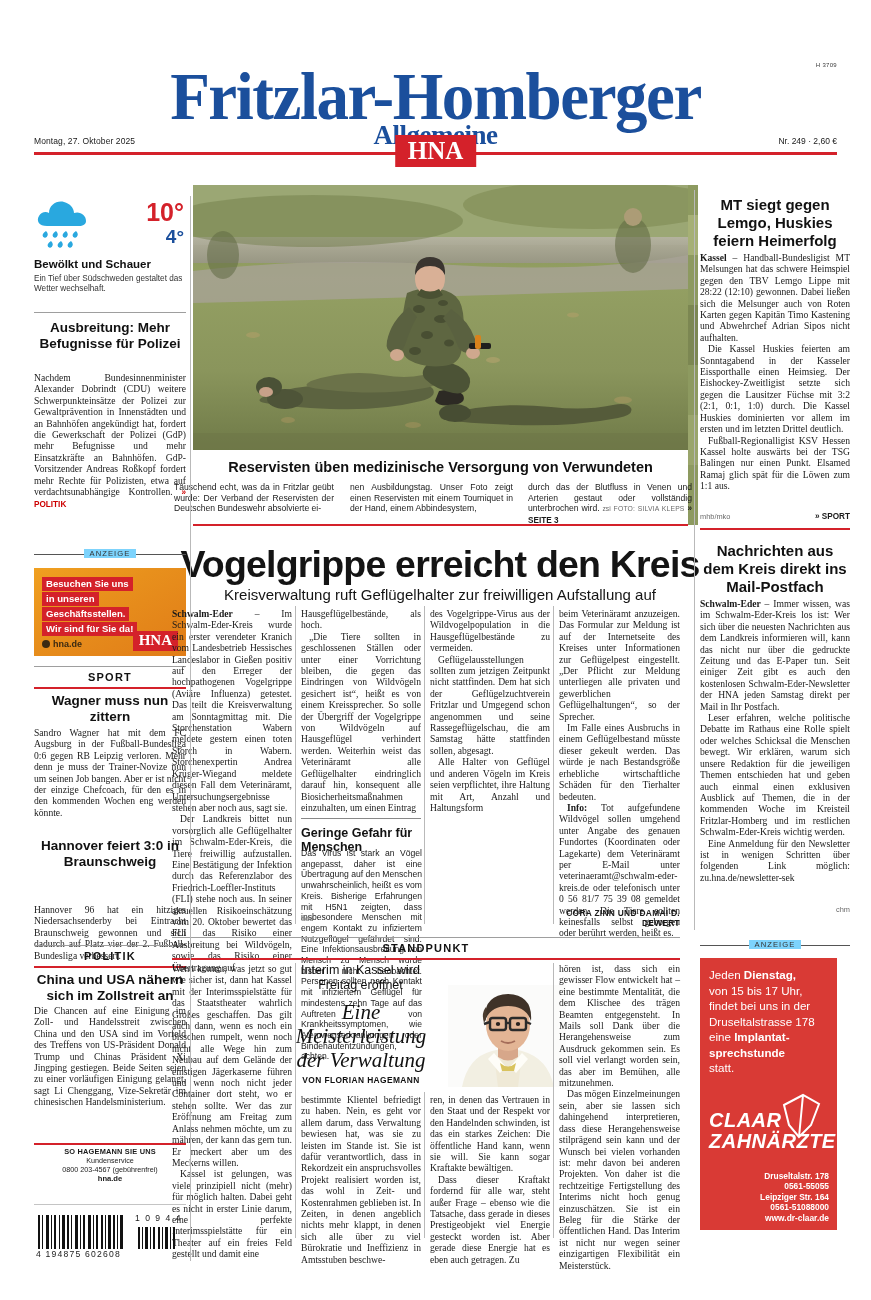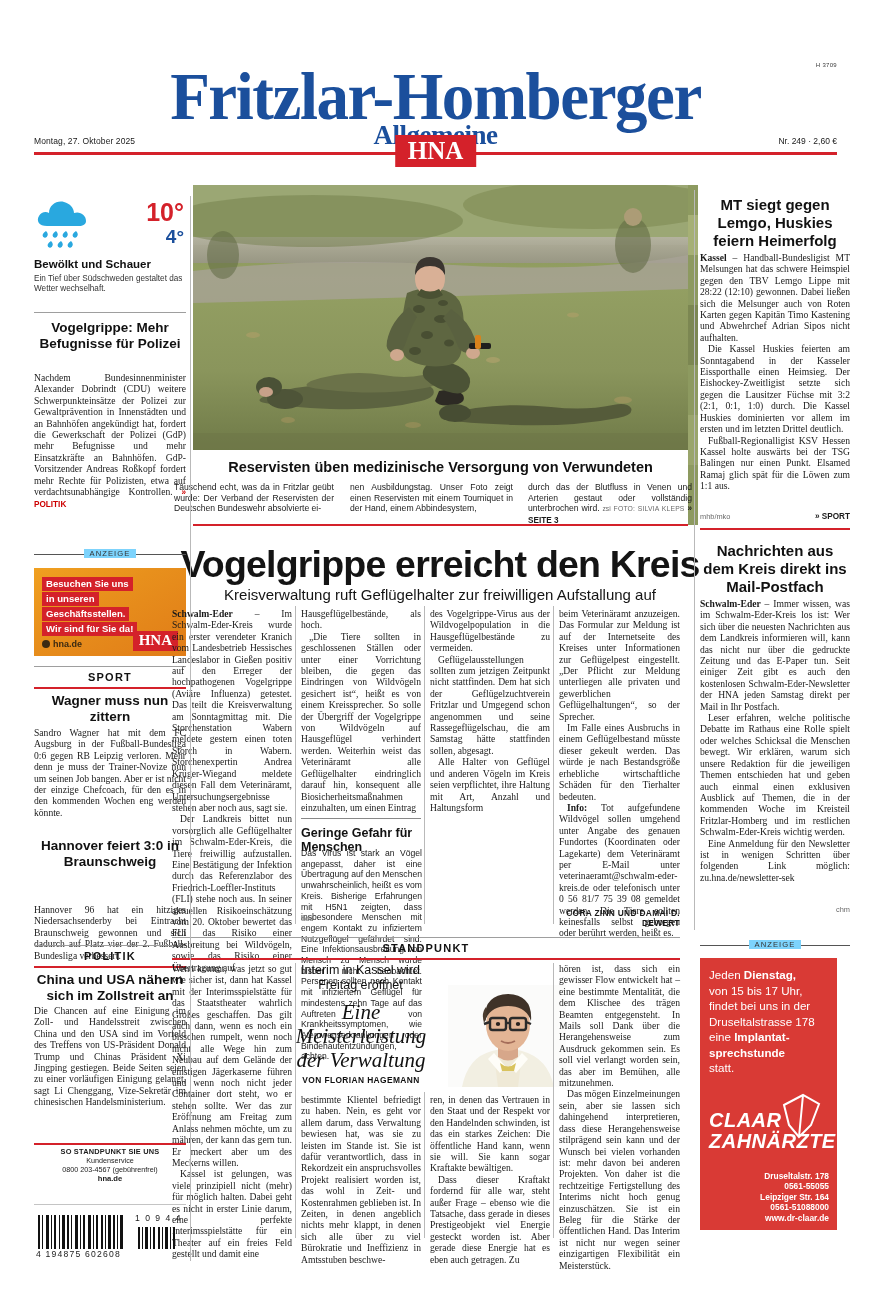--- a/index.html
+++ b/index.html
@@ -299,21 +299,21 @@
   <div style="position:absolute;left:528px;top:482px;width:164px;" class="body-sans">
     <span>durch das der Blutfluss in Venen und Arterien gestaut oder vollständig unterbrochen wird.</span>
     <span class="sig" style="font-size:6.8px;">zsi</span>
     <span class="sig" style="font-size:6.8px;letter-spacing:0.2px;">FOTO: SILVIA KLEPS</span>
     <span class="ref">» SEITE 3</span>
   </div>
 
   <div class="hr-red" style="left:193px;top:524px;width:495px;"></div>
 
   <div class="hr-gray" style="left:34px;top:312px;width:152px;"></div>
-  <div style="position:absolute;left:34px;top:320px;width:152px;" class="kicker-hd">Vogelgrippe: Mehr Befugnisse für Polizei</div>
+  <div style="position:absolute;left:34px;top:320px;width:152px;" class="kicker-hd">Ausbreitung: Mehr Befugnisse für Polizei</div>
   <div style="position:absolute;left:34px;top:372px;width:152px;" class="body-serif">
     <span>Nachdem Bundesinnenminister Alexander Dobrindt (CDU) weitere Schwerpunkteinsätze der Polizei zur Gewaltprävention in Innenstädten und an Bahnhöfen angekündigt hat, fordert die Gewerkschaft der Polizei (GdP) mehr Befugnisse und mehr Einsatzkräfte an Bahnhöfen. GdP-Vorsitzender Andreas Roßkopf fordert mehr Rechte für Polizisten, etwa auf verdachtsunabhängige Kontrollen.</span>
     <span class="ref" style="color:#c00;">» POLITIK</span>
   </div>
 
   <div style="position:absolute;left:34px;top:549px;width:152px;" class="anzeige-label">
     <span class="ln"></span><span class="t">ANZEIGE</span>
   </div>
   <div class="hnaAd">
     <div class="line" style="left:8px;top:9px;">Besuchen Sie uns</div>
@@ -337,21 +337,21 @@
   <div style="position:absolute;left:34px;top:904px;width:152px;" class="body-serif">Hannover 96 hat ein hitziges Niedersachsenderby bei Eintracht Braunschweig gewonnen und sich dadurch auf Platz vier der 2. Fußball-Bundesliga verbessert.</div>
 
   <div class="hr-gray" style="left:34px;top:945px;width:152px;"></div>
   <div style="position:absolute;left:34px;top:950px;width:152px;" class="sec-label">POLITIK</div>
   <div class="hr-red" style="left:34px;top:966px;width:152px;"></div>
   <div style="position:absolute;left:34px;top:972px;width:152px;" class="kicker-hd">China und USA nähern sich im Zollstreit an</div>
   <div style="position:absolute;left:34px;top:1005px;width:152px;" class="body-serif">Die Chancen auf eine Einigung im Zoll- und Handelsstreit zwischen China und den USA sind im Vorfeld des Treffens von US-Präsident Donald Trump und Chinas Präsident Xi Jingping gestiegen. Beide Seiten seien zu einer vorläufigen Einigung gelangt, sagt Li Chenggang, Vize-Sekretär im chinesischen Handelsministerium.</div>
 
   <div class="hr-red" style="left:34px;top:1143px;width:152px;"></div>
   <div class="contactBox">
-    <div class="t1">SO STANDPUNKT SIE UNS</div>
+    <div class="t1">SO HAGEMANN SIE UNS</div>
     <div class="t2">Kundenservice</div>
     <div class="t2">0800 203-4567 (gebührenfrei)</div>
     <div class="t3">hna.de</div>
   </div>
   <div class="hr-thin" style="left:34px;top:1204px;width:152px;"></div>
 
   <div class="barcodeWrap">
     <svg width="152" height="46">
       <g fill="#111">
         <rect x="4" y="0" width="2" height="34"></rect>

